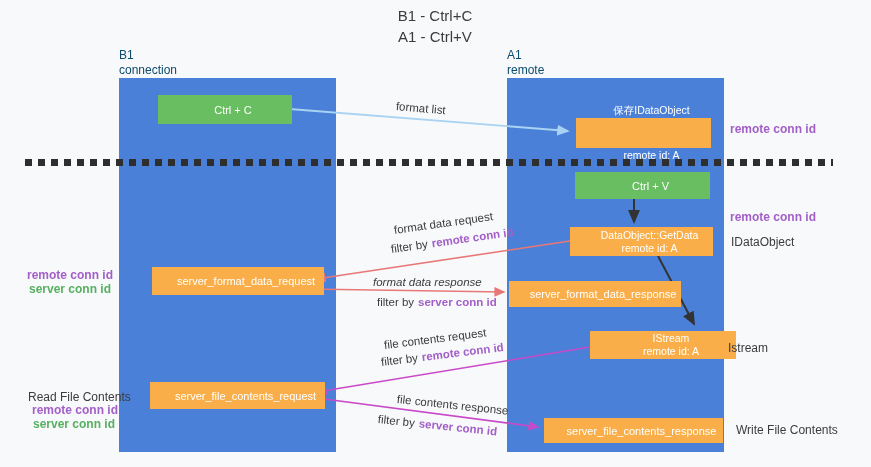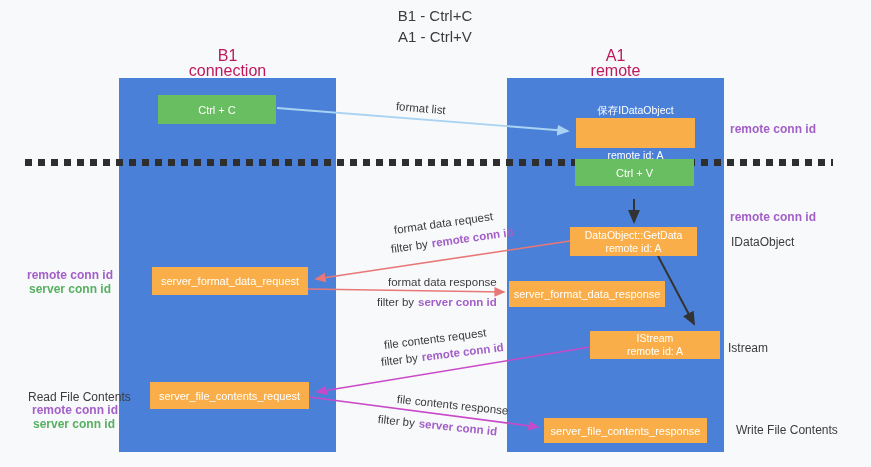--- a/index.html
+++ b/index.html
@@ -1,27 +1,27 @@
 <!DOCTYPE html>
 <html style="--column-blue: #4a80d8; --box-orange: #f9ae49; --box-green: #6abe62; --arrow-lightblue: #a9d3f2; --arrow-red: #e87878; --arrow-magenta: #c94ac9; --arrow-black: #333333; --text-purple: #a35fc8; --text-green: #55b060;"><head>
 <meta charset="utf-8">
 <style>
   html,body{margin:0;padding:0;background:#f8f9fa;}
   .canvas{position:relative;width:871px;height:467px;background:#f8f9fa;
     font-family:"Liberation Sans",sans-serif;overflow:hidden;}
   .abs{position:absolute;}
   .title{left:300px;top:5px;width:270px;text-align:center;
     font-size:15px;line-height:21px;color:#3c3c3c;}
-  .col-header{width:217px;text-align:center;font-size:16px;line-height:15px;color:#be185d;}
+  .col-header{width:217px;text-align:left;font-size:12px;line-height:15px;color:#0c4a6e;}
   .column{width:217px;top:78px;height:374px;background:var(--column-blue);z-index:1;}
   .arrow-layer{left:0;top:0;z-index:2;}
   .dashline{left:25px;top:159px;width:808px;height:7px;z-index:3;
     background:repeating-linear-gradient(90deg,#2e2e2e 0 7px,transparent 7px 13px);}
   .node{z-index:4;display:flex;flex-direction:column;align-items:center;justify-content:center;
-    color:#fff;text-align:right;}
+    color:#fff;text-align:right;padding-left:16px;}
   .node.orange{background:var(--box-orange);}
   .node.green{background:var(--box-green);}
   .one-line{font-size:11px;}
   .two-line{font-size:10.5px;line-height:13px;}
   .side-label{font-size:12px;white-space:nowrap;z-index:5;}
   .side-label.black{color:#3c3c3c;font-weight:400;}
   .purple{color:var(--text-purple);font-weight:700;}
   .greentx{color:var(--text-green);font-weight:700;}
   .anno{font-size:11.5px;color:#3c3c3c;white-space:nowrap;z-index:5;transform-origin:left center;}
   .anno .purple{margin-left:4px;}
@@ -84,21 +84,21 @@
 
   <div class="abs node green one-line" style="left:158px;top:95px;width:118px;height:29px;">
     <div>Ctrl + C</div>
   </div>
 
   <div class="abs node orange two-line" style="left:576px;top:118px;width:119px;height:30px;gap:32px;">
     <div>保存IDataObject</div>
     <div>remote id: A</div>
   </div>
 
-  <div class="abs node green one-line" style="left:575px;top:159px;width:119px;height:27px;">
+  <div class="abs node green one-line" style="left:575px;top:172px;width:119px;height:27px;">
     <div>Ctrl + V</div>
   </div>
 
   <div class="abs node orange two-line" style="left:570px;top:227px;width:127px;height:29px;">
     <div>DataObject::GetData</div>
     <div>remote id: A</div>
   </div>
 
   <div class="abs node orange one-line" style="left:152px;top:267px;width:156px;height:28px;">
     <div>server_format_data_request</div>
@@ -133,21 +133,21 @@
   <div class="abs side-label purple" style="left:32px;top:403px;">remote conn id</div>
   <div class="abs side-label greentx" style="left:33px;top:417px;">server conn id</div>
 
   <div class="abs anno" style="left:396px;top:100px;transform:rotate(5deg);">format list</div>
 
   <div class="abs anno" style="left:394px;top:224px;transform:rotate(-8deg);">format data request</div>
   <div class="abs anno" style="left:391px;top:243px;transform:rotate(-8deg);">
     <span>filter by</span><span class="purple">remote conn id</span>
   </div>
 
-  <div class="abs anno" style="left:388px;top:276px;">format data response</div>
+  <div class="abs anno" style="left:373px;top:276px;font-style:italic;">format data response</div>
   <div class="abs anno" style="left:377px;top:296px;">
     <span>filter by</span><span class="purple">server conn id</span>
   </div>
 
   <div class="abs anno" style="left:384px;top:339px;transform:rotate(-7deg);">file contents request</div>
   <div class="abs anno" style="left:381px;top:356px;transform:rotate(-7deg);">
     <span>filter by</span><span class="purple">remote conn id</span>
   </div>
 
   <div class="abs anno" style="left:397px;top:393px;transform:rotate(6deg);">file contents response</div>

